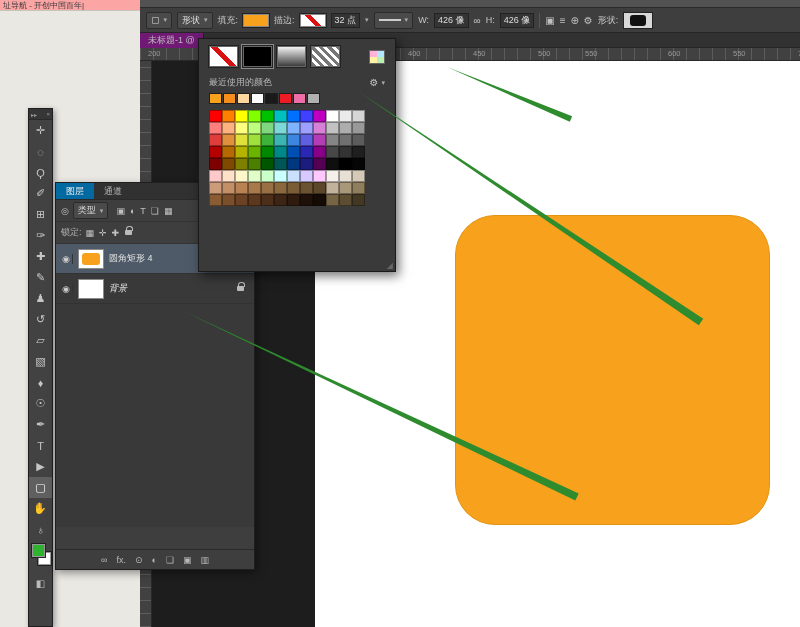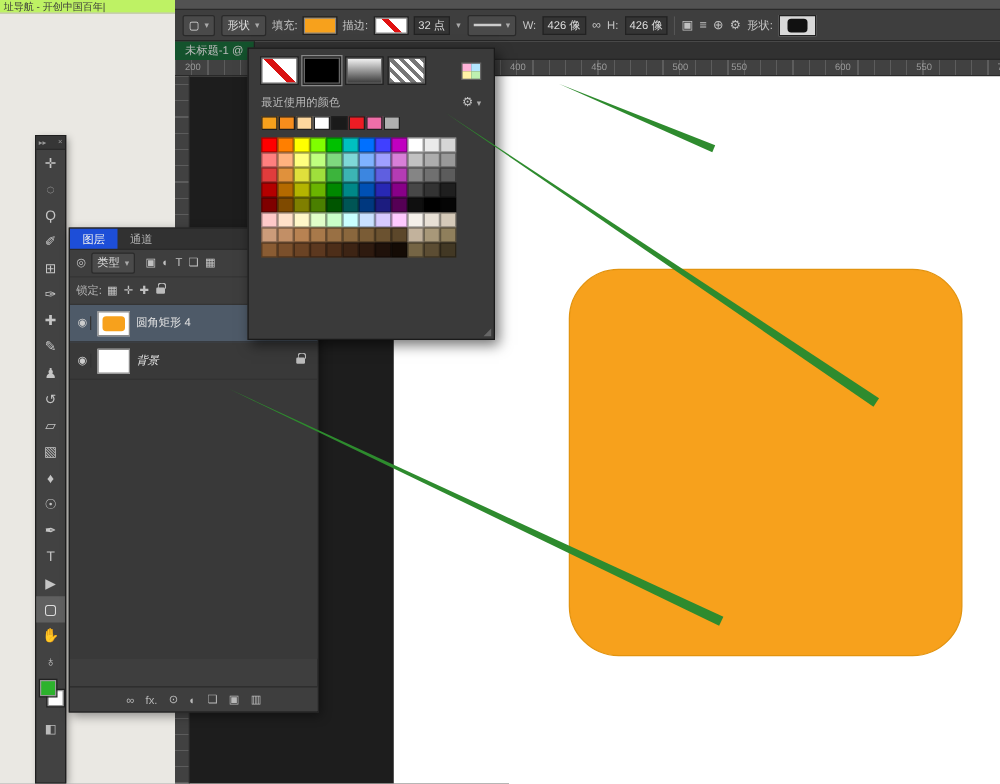--- a/index.html
+++ b/index.html
@@ -1,39 +1,39 @@
 <!DOCTYPE html>
 <html><head>
 <meta charset="utf-8">
 <style>
   *{margin:0;padding:0;box-sizing:border-box}
   body{font-family:"Liberation Sans","DejaVu Sans",sans-serif;background:#888}
   #screen{position:relative;width:800px;height:627px;background:#eae8e3;overflow:hidden;font-size:9px;color:#c8c8c8}
   .abs{position:absolute}
 
   
-  .browser-strip{left:0;top:0;width:140px;height:11px;background:#bef264;border-bottom:1px solid #c7c4be;color:#3a3a3a;font-size:8px;display:flex;align-items:center;padding-left:3px;white-space:nowrap;overflow:hidden}
+  .browser-strip{left:0;top:0;width:140px;height:11px;background:#fca5a5;border-bottom:1px solid #c7c4be;color:#3a3a3a;font-size:8px;display:flex;align-items:center;padding-left:3px;white-space:nowrap;overflow:hidden}
 
   
   .ps-topedge{left:140px;top:0;width:660px;height:8px;background:#525252;border-bottom:1px solid #2a2a2a}
   .options-bar{left:140px;top:8px;width:660px;height:25px;background:#3e3e3e;border-bottom:1px solid #262626;display:flex;align-items:center;gap:5px;padding:0 6px;z-index:5}
   .ob-label{color:#c5c5c5;white-space:nowrap}
   .ob-box{background:#4a4a4a;border:1px solid #2a2a2a;border-radius:2px;height:17px;display:flex;align-items:center;padding:0 4px;gap:4px;color:#ddd;white-space:nowrap}
   .ob-field{background:#343434;border:1px solid #222;height:15px;display:flex;align-items:center;padding:0 3px;color:#ddd;white-space:nowrap}
   .chev{font-size:7px;color:#aaa}
   .swatch{width:26px;height:13px;border:1px solid #888;outline:1px solid #222}
   .stroke-none{background:linear-gradient(45deg,transparent 42%,#e01010 42%,#e01010 58%,transparent 58%),#fff}
   .stroke-line{display:inline-block;width:22px;border-top:2px solid #ccc}
   .sep{width:1px;height:15px;background:#2a2a2a;border-right:1px solid #555}
   .ob-ico{font-size:10px;color:#c0c0c0}
   .shape-preview{width:30px;height:17px;background:#d8d8d8;border:1px solid #222;display:flex;align-items:center;justify-content:center}
   .shape-preview i{display:block;width:16px;height:11px;background:#111;border-radius:3px}
 
   .tab-bar{left:140px;top:33px;width:660px;height:15px;background:#313131;border-bottom:1px solid #262626}
-  .doc-tab{left:140px;top:33px;height:15px;background:#14532d;border-right:1px solid #222;color:#bbb;padding:0 8px;display:flex;align-items:center;white-space:nowrap;z-index:2}
+  .doc-tab{left:140px;top:33px;height:15px;background:#701a75;border-right:1px solid #222;color:#bbb;padding:0 8px;display:flex;align-items:center;white-space:nowrap;z-index:2}
 
   .ruler-h{left:140px;top:48px;width:660px;height:13px;background:#414141;border-bottom:1px solid #292929;background-image:repeating-linear-gradient(90deg,#5c5c5c 0 1px,transparent 1px 13px)}
   .ruler-num{position:absolute;top:1px;font-size:7.5px;color:#9a9a9a}
   .ruler-v{left:140px;top:61px;width:12px;height:566px;background:#414141;border-right:1px solid #292929;background-image:repeating-linear-gradient(0deg,#5c5c5c 0 1px,transparent 1px 13px)}
 
   .pasteboard{left:152px;top:61px;width:648px;height:566px;background:#1d1d1d}
   .canvas{left:315px;top:61px;width:485px;height:566px;background:#fff}
   .shape-rect{left:140px;top:154px;width:315px;height:310px;border-radius:40px;border:1px solid transparent}
 
   
@@ -43,21 +43,21 @@
   .tool.active{background:#606060;color:#fff}
   .fgbg{position:relative;width:100%;height:32px;margin-top:2px}
   .fg{position:absolute;left:3px;top:2px;width:13px;height:13px;border:1px solid #999;outline:1px solid #222;z-index:2}
   .bg{position:absolute;left:9px;top:10px;width:13px;height:13px;border:1px solid #999;outline:1px solid #222}
   .tb-foot{width:100%;height:18px;display:flex;align-items:center;justify-content:center;font-size:10px;color:#bbb}
 
   
   .layers-panel{left:55px;top:182px;width:200px;height:388px;background:#3e3e3e;border:1px solid #1f1f1f;box-shadow:2px 3px 8px rgba(0,0,0,.4);z-index:10}
   .lp-tabs{height:17px;background:#313131;display:flex;border-bottom:1px solid #2a2a2a}
   .lp-tab{padding:2px 10px;color:#b5b5b5}
-  .lp-tab.active{background:#1d4ed8;color:#eee}
+  .lp-tab.active{background:#0369a1;color:#eee}
   .lp-row{display:flex;align-items:center;gap:4px;padding:0 5px;height:22px;color:#b5b5b5;border-bottom:1px solid #343434}
   .lp-select{background:#4a4a4a;border:1px solid #2a2a2a;border-radius:2px;padding:1px 4px;display:flex;align-items:center;gap:4px;color:#ddd}
   .lp-ico{font-size:9px;color:#c0c0c0}
   .lp-list{height:283px;background:#393939}
   .layer-row{display:flex;align-items:center;gap:5px;height:30px;padding:0 4px;border-bottom:1px solid #323232}
   .layer-row.selected{background:#4e5a68}
   .eye{width:13px;text-align:center;color:#ccc;border-right:1px solid #333;font-size:9px}
   .thumb{position:relative;width:26px;height:20px;background:#fff;border:1px solid #8a8a8a}
   .thumb i{position:absolute;left:3px;top:3px;right:3px;bottom:3px;border-radius:3px}
   .layer-name{color:#e3e3e3;white-space:nowrap}

